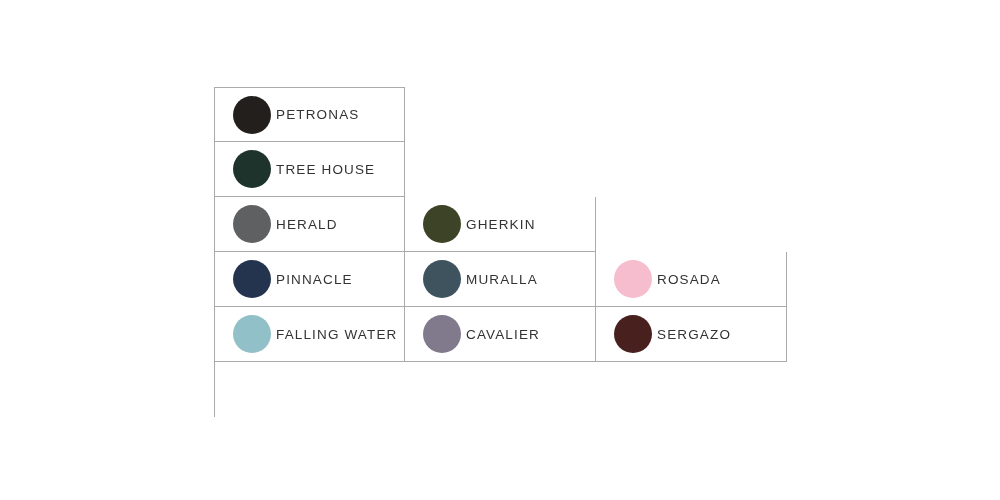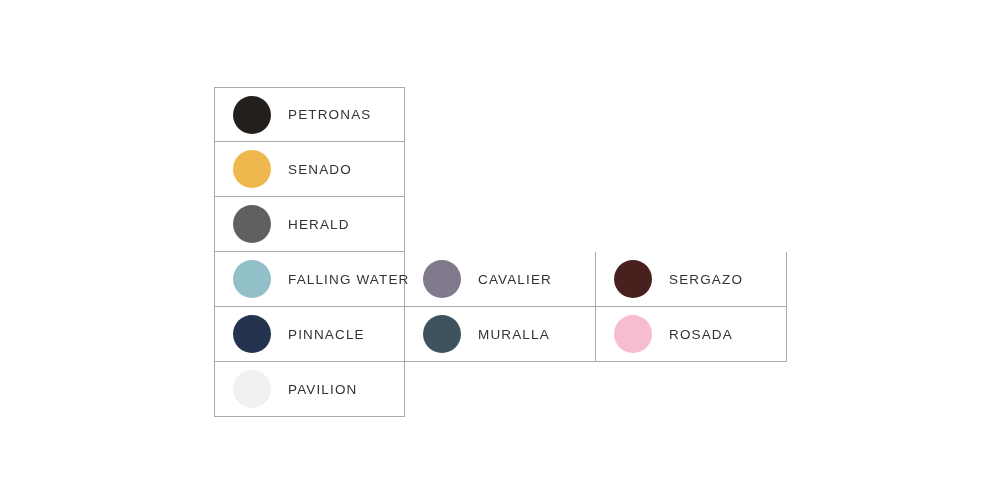--- a/index.html
+++ b/index.html
@@ -58,21 +58,21 @@
 
   .swatch-dot {
     width: 38px;
     height: 38px;
     border-radius: 50%;
     flex: 0 0 auto;
     background: #cccccc;
   }
 
   .swatch-label {
-    margin-left: 17px;
+    margin-left: 5px;
     font-size: 13.5px;
     letter-spacing: 1.15px;
     color: #333333;
     font-weight: 400;
     white-space: nowrap;
     text-transform: uppercase;
   }
 </style>
 </head>
 <body>
@@ -80,60 +80,60 @@
 <div id="palette-legend">
   <div class="swatch-grid">
       <div class="swatch-row">
         <div class="swatch-cell">
           <span class="swatch-dot" style="background: rgb(34, 31, 28);"></span>
           <span class="swatch-label">PETRONAS</span>
         </div>
       </div>
       <div class="swatch-row">
         <div class="swatch-cell">
-          <span class="swatch-dot" style="background: rgb(239, 184, 79);"></span>
-          <span class="swatch-label">SENADO</span>
+          <span class="swatch-dot" style="background: rgb(29, 51, 44);"></span>
+          <span class="swatch-label">TREE HOUSE</span>
         </div>
       </div>
       <div class="swatch-row">
         <div class="swatch-cell">
           <span class="swatch-dot" style="background: rgb(95, 96, 98);"></span>
           <span class="swatch-label">HERALD</span>
         </div>
-      </div>
-      <div class="swatch-row">
         <div class="swatch-cell">
-          <span class="swatch-dot" style="background: rgb(146, 192, 200);"></span>
-          <span class="swatch-label">FALLING WATER</span>
-        </div>
-        <div class="swatch-cell">
-          <span class="swatch-dot" style="background: rgb(129, 121, 140);"></span>
-          <span class="swatch-label">CAVALIER</span>
-        </div>
-        <div class="swatch-cell">
-          <span class="swatch-dot" style="background: rgb(72, 33, 31);"></span>
-          <span class="swatch-label">SERGAZO</span>
+          <span class="swatch-dot" style="background: rgb(60, 67, 38);"></span>
+          <span class="swatch-label">GHERKIN</span>
         </div>
       </div>
       <div class="swatch-row">
         <div class="swatch-cell">
           <span class="swatch-dot" style="background: rgb(36, 52, 79);"></span>
           <span class="swatch-label">PINNACLE</span>
         </div>
         <div class="swatch-cell">
           <span class="swatch-dot" style="background: rgb(63, 83, 95);"></span>
           <span class="swatch-label">MURALLA</span>
         </div>
         <div class="swatch-cell">
           <span class="swatch-dot" style="background: rgb(245, 189, 205);"></span>
           <span class="swatch-label">ROSADA</span>
         </div>
       </div>
       <div class="swatch-row">
         <div class="swatch-cell">
-          <span class="swatch-dot" style="background: rgb(240, 241, 241);"></span>
-          <span class="swatch-label">PAVILION</span>
+          <span class="swatch-dot" style="background: rgb(146, 192, 200);"></span>
+          <span class="swatch-label">FALLING WATER</span>
         </div>
+        <div class="swatch-cell">
+          <span class="swatch-dot" style="background: rgb(129, 121, 140);"></span>
+          <span class="swatch-label">CAVALIER</span>
+        </div>
+        <div class="swatch-cell">
+          <span class="swatch-dot" style="background: rgb(72, 33, 31);"></span>
+          <span class="swatch-label">SERGAZO</span>
+        </div>
+      </div>
+      <div class="swatch-row">
         <div class="swatch-cell empty"></div>
         <div class="swatch-cell empty"></div>
       </div>
     </div>
 </div>
 
 </body></html>

